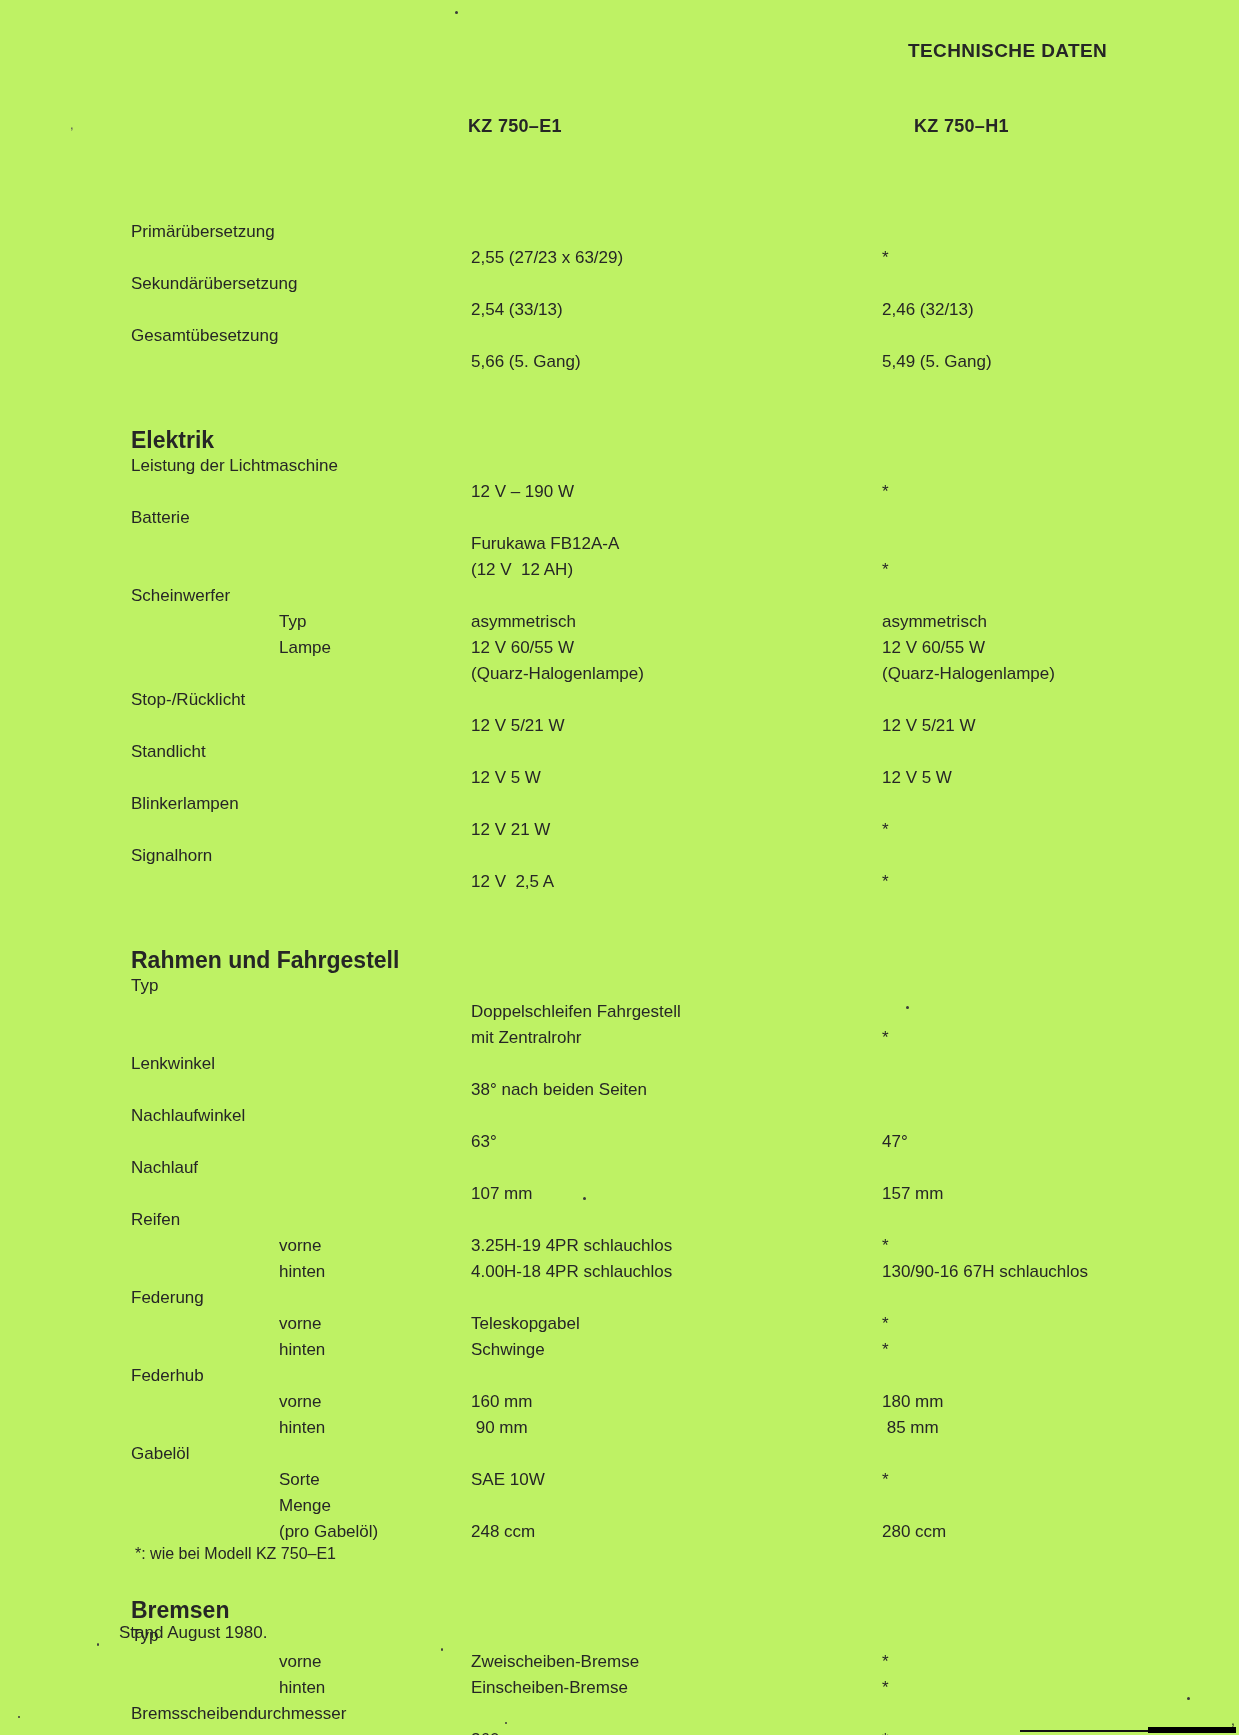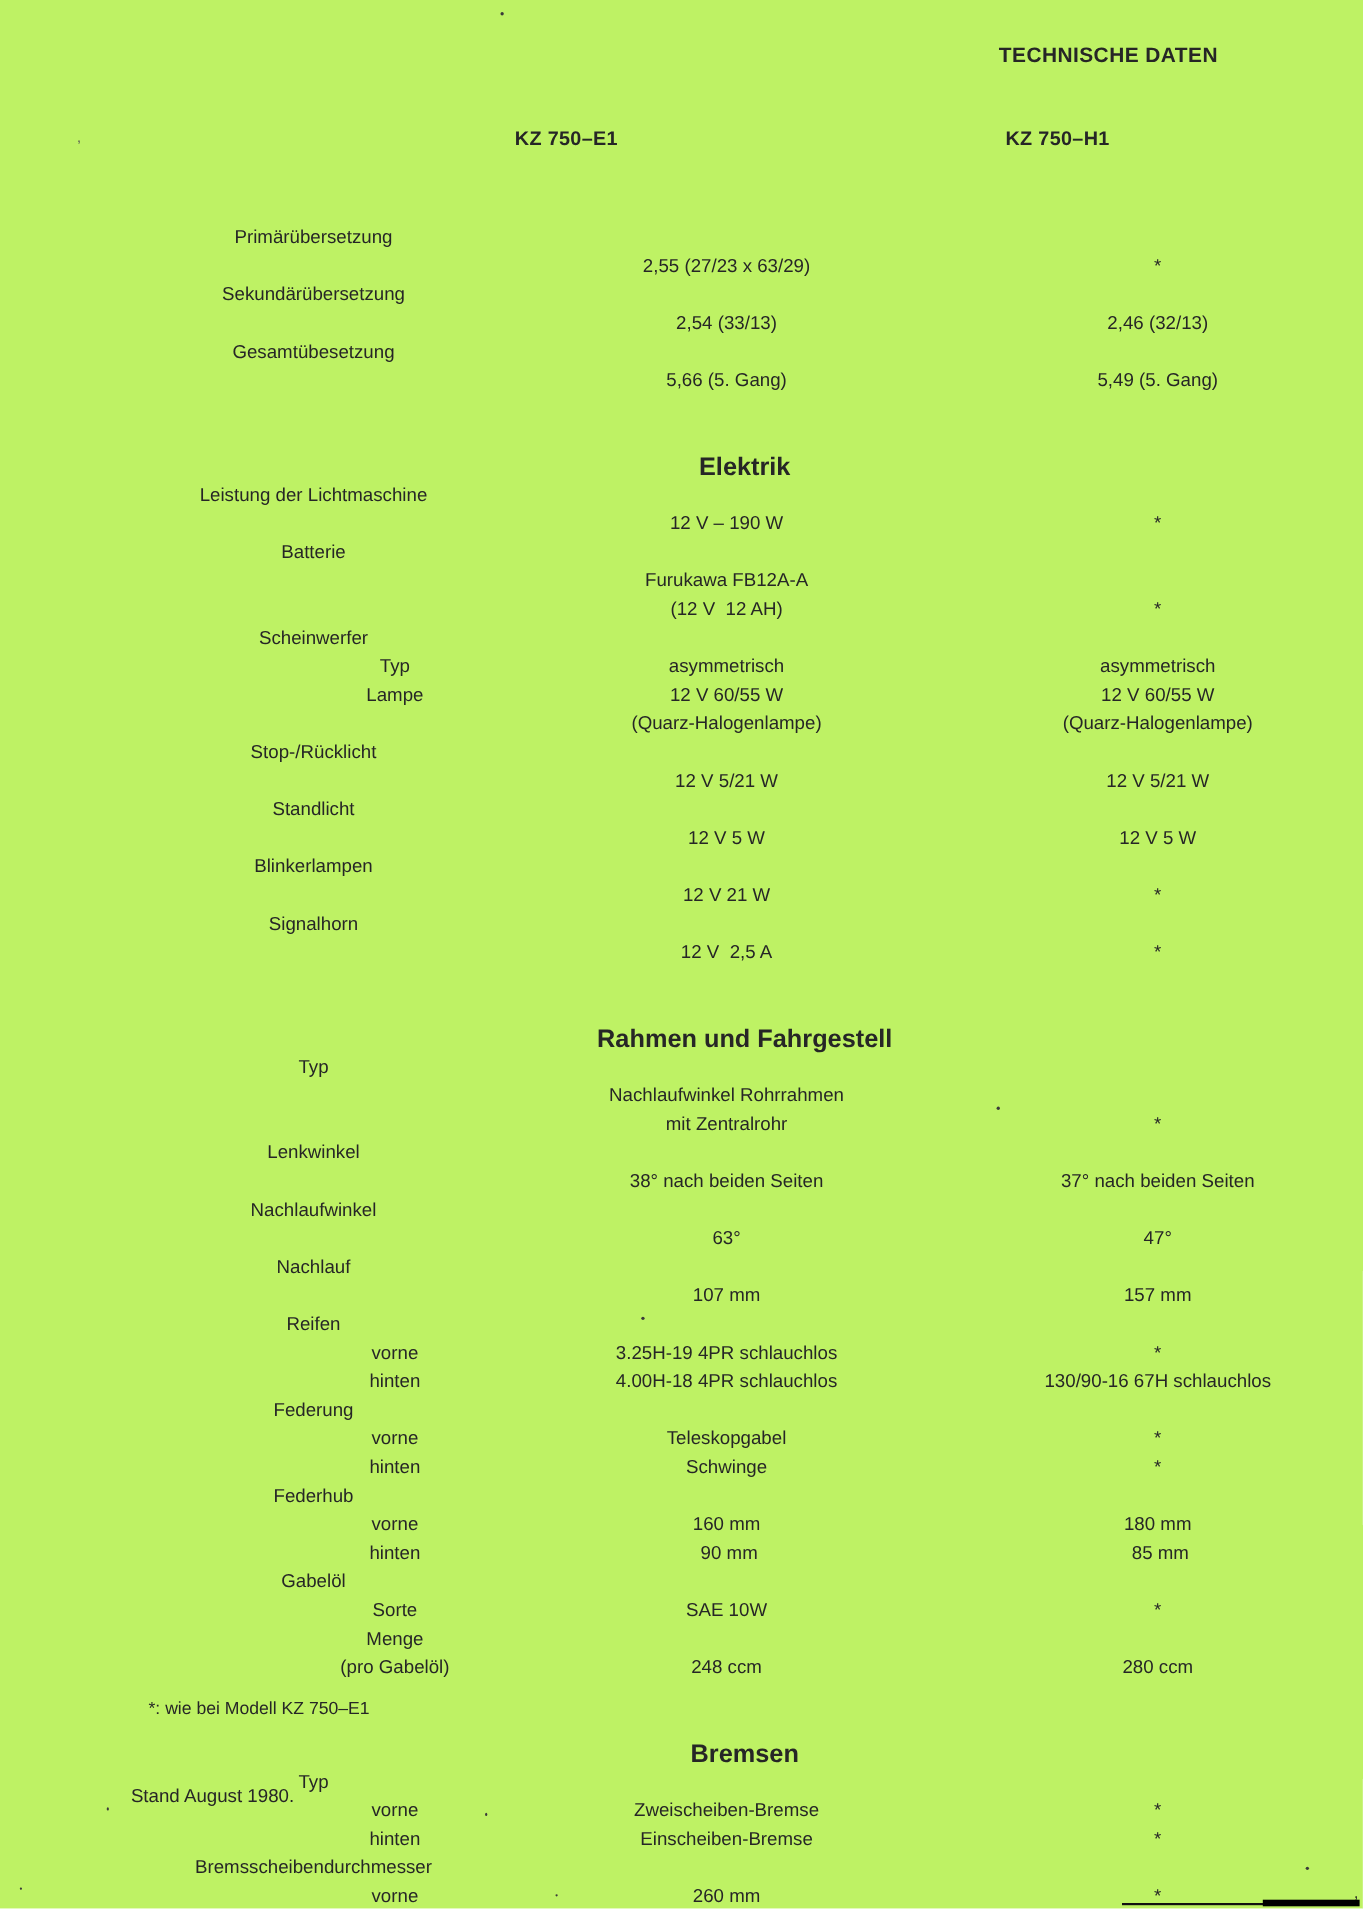--- a/index.html
+++ b/index.html
@@ -19,21 +19,21 @@
   .col-headers{
     position:absolute;top:116px;left:128px;right:0;
     display:grid;grid-template-columns:148px 192px 411px auto;
   }
   .col-head{font-size:18px;font-weight:700;white-space:nowrap;letter-spacing:0.3px;}
   .col-head.e1{grid-column:3;}
   .col-head.h1{grid-column:4;margin-left:35px;}
   .spec{
     position:absolute;top:203px;left:115px;right:0;
   }
-  .section{margin:0;text-align:center;}
+  .section{margin:16px;}
   .section + .section{margin-top:52px;}
   .section-title{
     font-size:23px;font-weight:700;line-height:26px;white-space:nowrap;
   }
   .row{
     display:grid;grid-template-columns:148px 192px 411px auto;
     line-height:26px;font-size:17px;
   }
   .cell{white-space:pre;overflow:visible;}
   .cell.label{grid-column:1 / span 2;}
@@ -149,34 +149,33 @@
           <div class="cell sub"></div>
           <div class="cell e1">12 V  2,5 A</div>
           <div class="cell h1">*</div>
         </div>
       </div>
       <div class="section">
         <div class="section-title">Rahmen und Fahrgestell</div>
         <div class="row">
           <div class="cell label">Typ</div>
           <div class="cell sub"></div>
-          <div class="cell e1">Nachlaufwinkel Rohrrahmen</div>
+          <div class="cell e1">Doppelschleifen Fahrgestell</div>
           <div class="cell h1"></div>
         </div>
         <div class="row">
           <div class="cell label"></div>
           <div class="cell sub"></div>
           <div class="cell e1">mit Zentralrohr</div>
           <div class="cell h1">*</div>
         </div>
         <div class="row">
           <div class="cell label">Lenkwinkel</div>
           <div class="cell sub"></div>
           <div class="cell e1">38° nach beiden Seiten</div>
-          <div class="cell h1">37° nach beiden Seiten</div>
         </div>
         <div class="row">
           <div class="cell label">Nachlaufwinkel</div>
           <div class="cell sub"></div>
           <div class="cell e1">63°</div>
           <div class="cell h1">47°</div>
         </div>
         <div class="row">
           <div class="cell label">Nachlauf</div>
           <div class="cell sub"></div>

